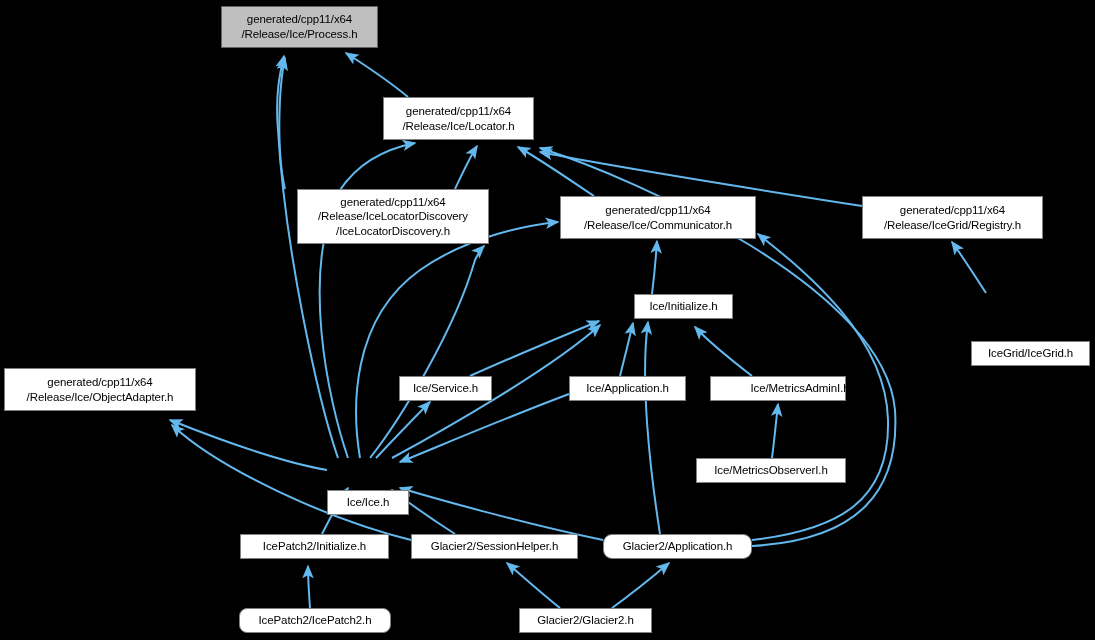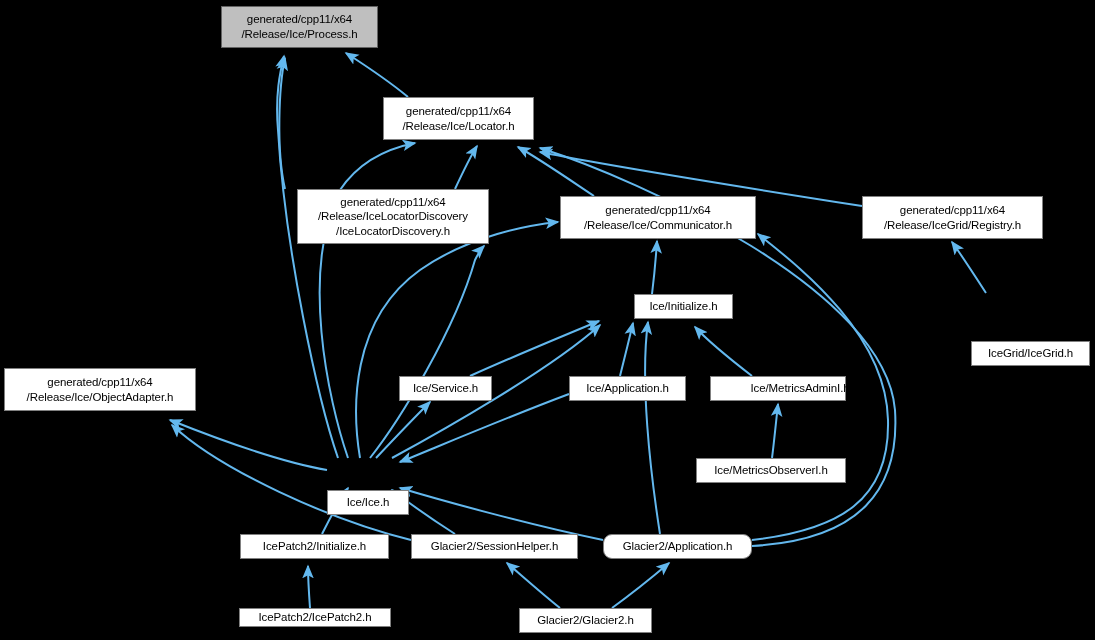--- a/index.html
+++ b/index.html
@@ -101,16 +101,16 @@
       <div class="node" style="left: 594px; top: 294px; width: 99px; height: 25px; margin-left: 40px;"><span class="line">Ice/Initialize.h</span></div>
       <div class="node" style="left: 4px; top: 368px; width: 192px; height: 43px;"><span class="line">generated/cpp11/x64</span><span class="line">/Release/Ice/ObjectAdapter.h</span></div>
       <div class="node" style="left: 399px; top: 376px; width: 93px; height: 25px;"><span class="line">Ice/Service.h</span></div>
       <div class="node" style="left: 569px; top: 376px; width: 117px; height: 25px;"><span class="line">Ice/Application.h</span></div>
       <div class="node" style="left: 710px; top: 376px; width: 136px; height: 25px; padding-left: 44px;"><span class="line">Ice/MetricsAdminI.h</span></div>
       <div class="node" style="left: 327px; top: 458px; width: 82px; height: 25px; margin-top: 32px;"><span class="line">Ice/Ice.h</span></div>
       <div class="node" style="left: 696px; top: 458px; width: 150px; height: 25px;"><span class="line">Ice/MetricsObserverI.h</span></div>
       <div class="node" style="left: 240px; top: 534px; width: 149px; height: 25px;"><span class="line">IcePatch2/Initialize.h</span></div>
       <div class="node" style="left: 411px; top: 534px; width: 167px; height: 25px;"><span class="line">Glacier2/SessionHelper.h</span></div>
       <div class="node" style="left: 603px; top: 534px; width: 149px; height: 25px; border-radius: 9px;"><span class="line">Glacier2/Application.h</span></div>
-      <div class="node" style="left: 239px; top: 608px; width: 152px; height: 19px;"><span class="line">IcePatch2/IcePatch2.h</span></div>
+      <div class="node" style="left: 239px; top: 608px; width: 152px; height: 25px; border-radius: 8px;"><span class="line">IcePatch2/IcePatch2.h</span></div>
       <div class="node" style="left: 519px; top: 608px; width: 133px; height: 25px;"><span class="line">Glacier2/Glacier2.h</span></div>
     </div>
 </div>
 
 </body></html>

